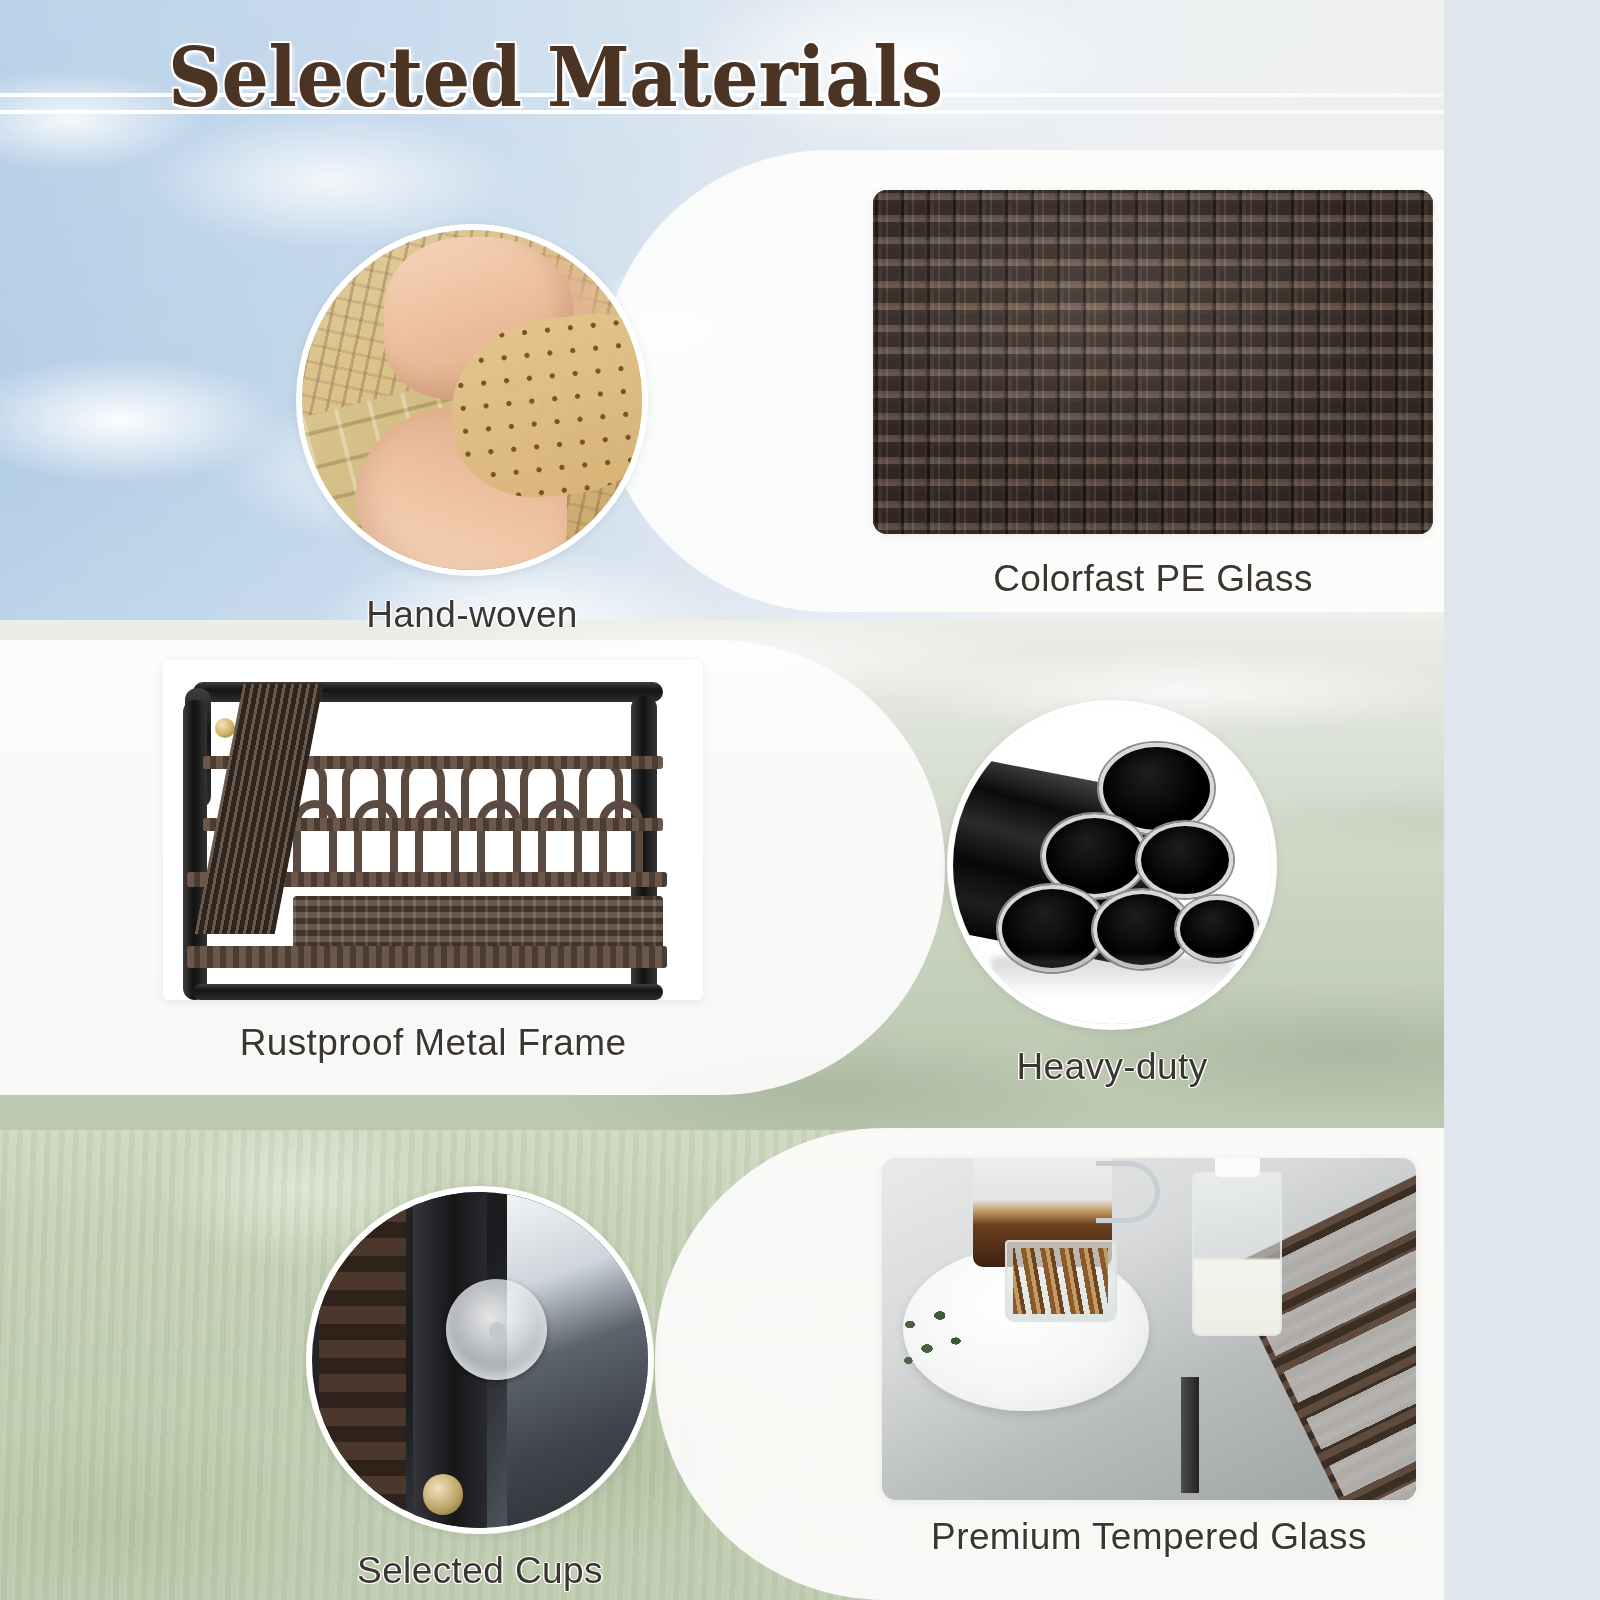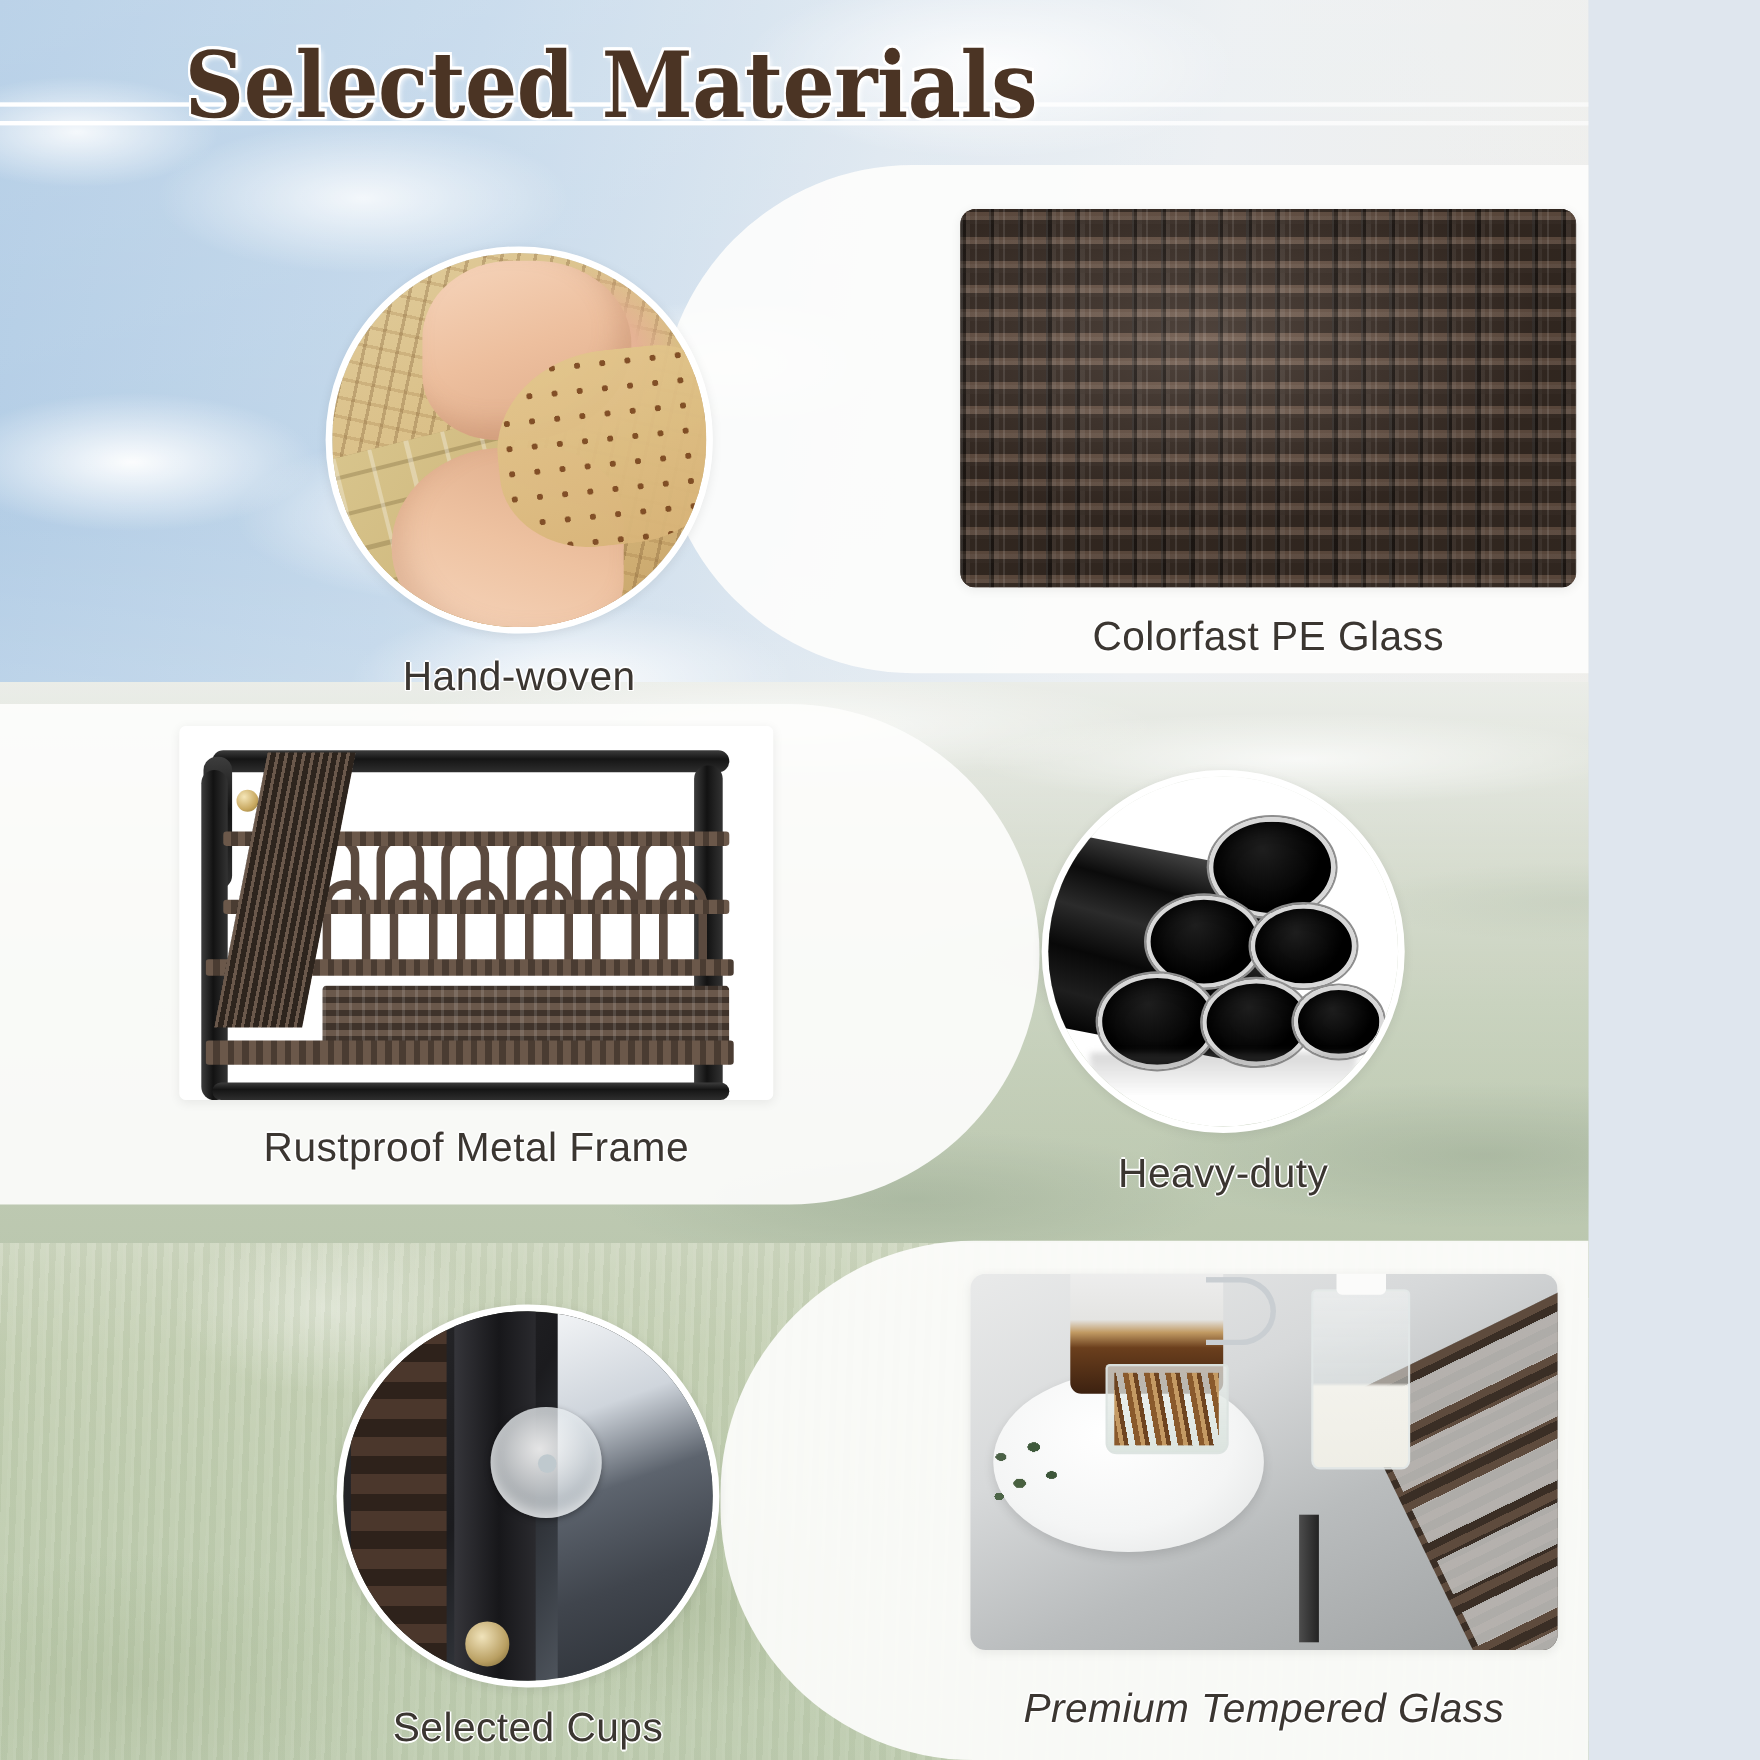--- a/index.html
+++ b/index.html
@@ -455,16 +455,16 @@
         <div class="railholes"></div>
         <div class="plate"></div>
         <div class="carafe"></div>
         <div class="handle"></div>
         <div class="cinnamon"></div>
         <div class="bottle"></div>
         <div class="leaf"></div>
         <div class="leg"></div>
       </div>
     </div>
-    <div class="cell-label" style="margin-top:32px;font-style:italic;">Premium Tempered Glass</div>
+    <div class="cell-label" style="margin-top:16px;">Premium Tempered Glass</div>
   </div>
 
 </div>
 
 </body></html>

